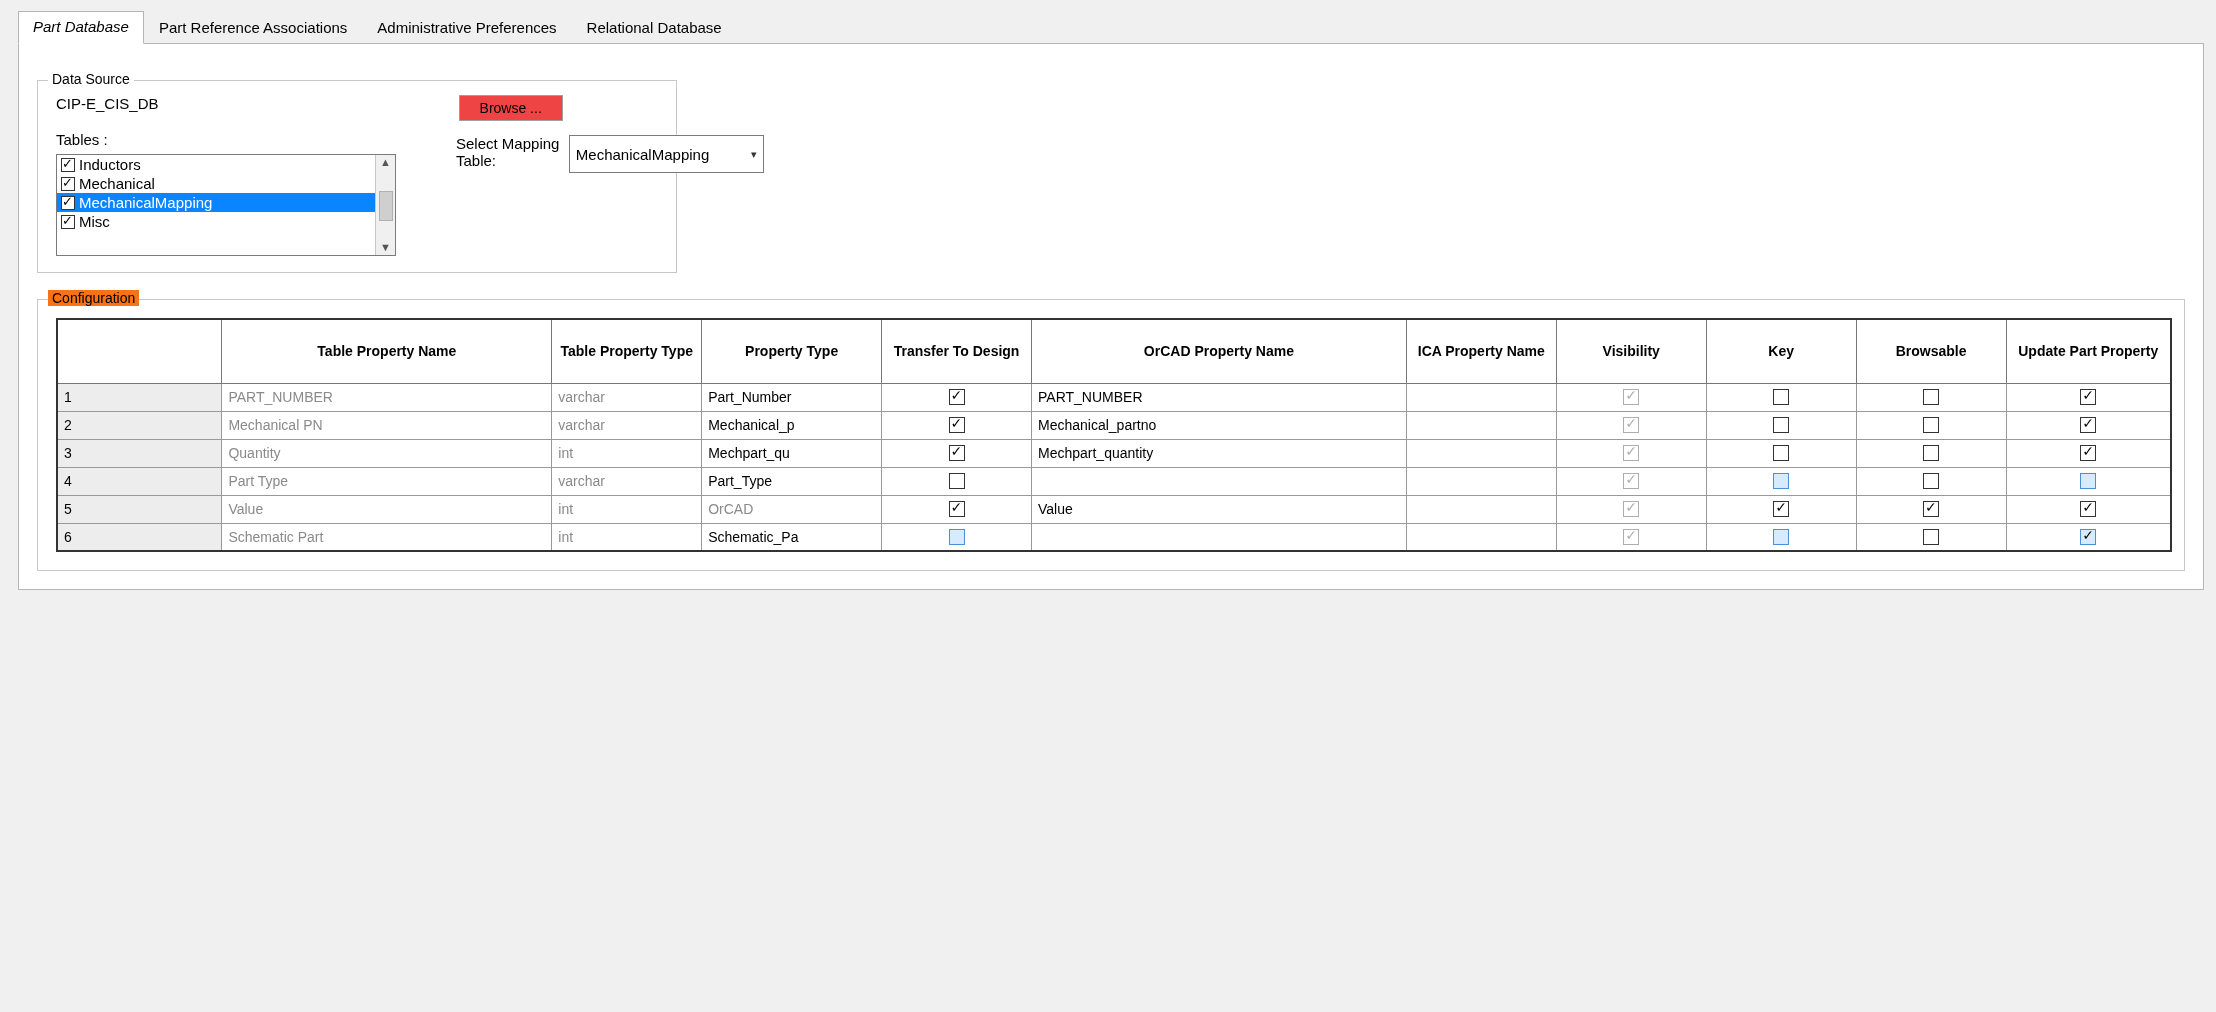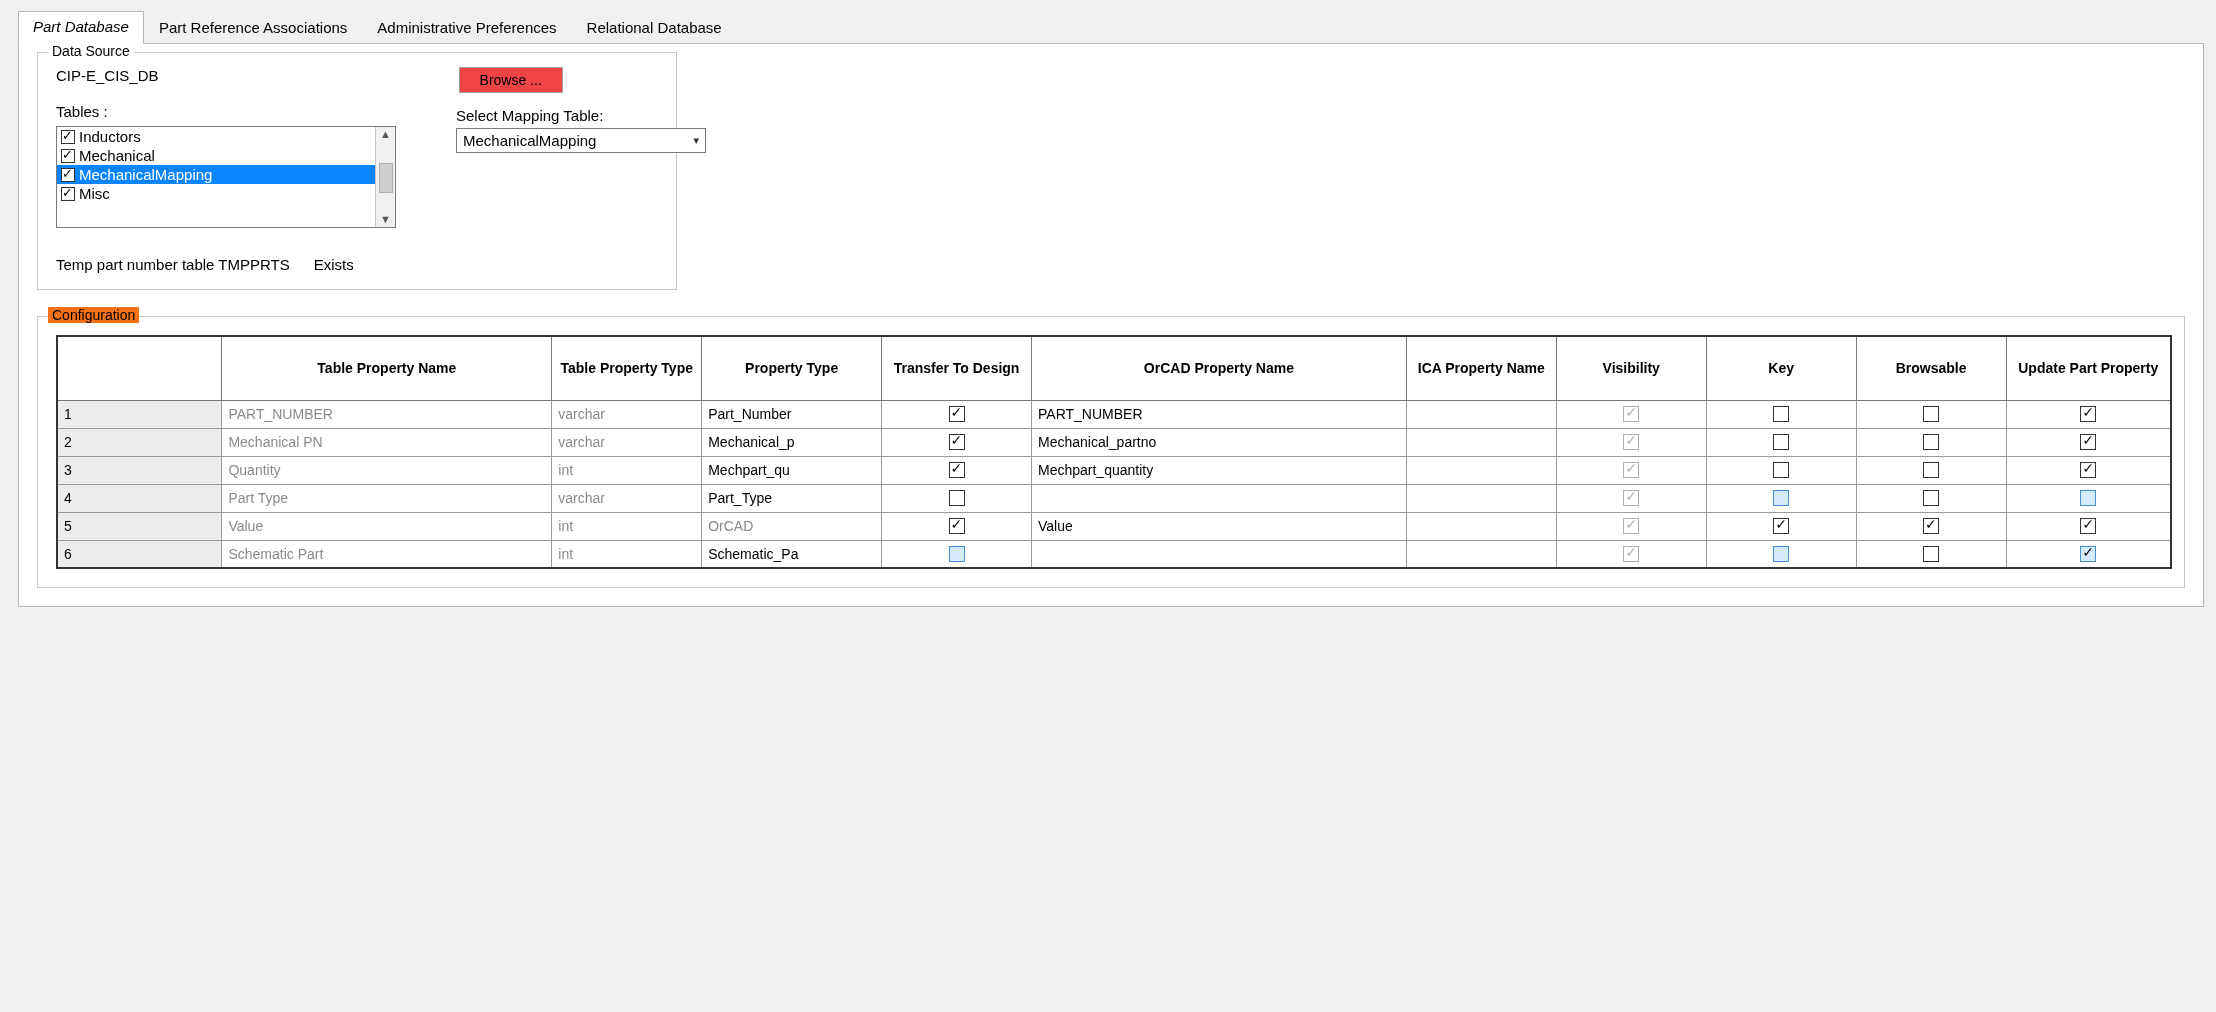--- a/index.html
+++ b/index.html
@@ -35,21 +35,21 @@
     background: #fff;
     border-color: #b5b5b5;
     border-bottom: 1px solid #fff;
     font-style: italic;
   }
   
   .panel {
     background: #fff;
     border: 1px solid #b5b5b5;
     border-top: none;
-    padding: 4px 18px 18px 18px;
+    padding: 32px 18px 18px 18px;
     margin-left: 6px;
   }
   
   .groupbox {
     border: 1px solid #c8c8c8;
     margin-top: 4px;
     padding: 14px 18px 16px 18px;
     position: relative;
   }
   .groupbox > .legend {
@@ -128,21 +128,21 @@
     line-height:1;
     cursor:pointer;
   }
   .scroll-thumb {
     width: 14px;
     height: 30px;
     background:#cfcfcf;
     border:1px solid #b0b0b0;
     margin-top: 2px;
   }
-  .map-col { display:flex; flex-direction:column; margin-top:4px;}
+  .map-col { display:flex; flex-direction:row; margin-top:4px;}
   .map-label { font-size: 15px; margin-bottom: 4px; }
   .select {
     width: 250px;
     border: 1px solid #7a7a7a;
     background:#fff;
     display:flex;
     align-items:center;
     justify-content:space-between;
     padding: 3px 6px;
     font-size: 15px;
@@ -285,24 +285,20 @@
 
         <div class="map-col">
           <span class="map-label">Select Mapping Table:</span>
           <div class="select">
             <span>MechanicalMapping</span>
             <span class="chev">▾</span>
           </div>
         </div>
       </div>
 
-      <div class="temp-row">
-        <span>Temp part number table TMPPRTS</span>
-        <span>Exists</span>
-      </div>
     </div>
 
     <div class="config-group">
       <div class="legend">Configuration</div>
 
       <table class="cfg">
         <colgroup>
           <col class="c-rownum">
             <col class="c-tpn">
             <col class="c-tpt">

